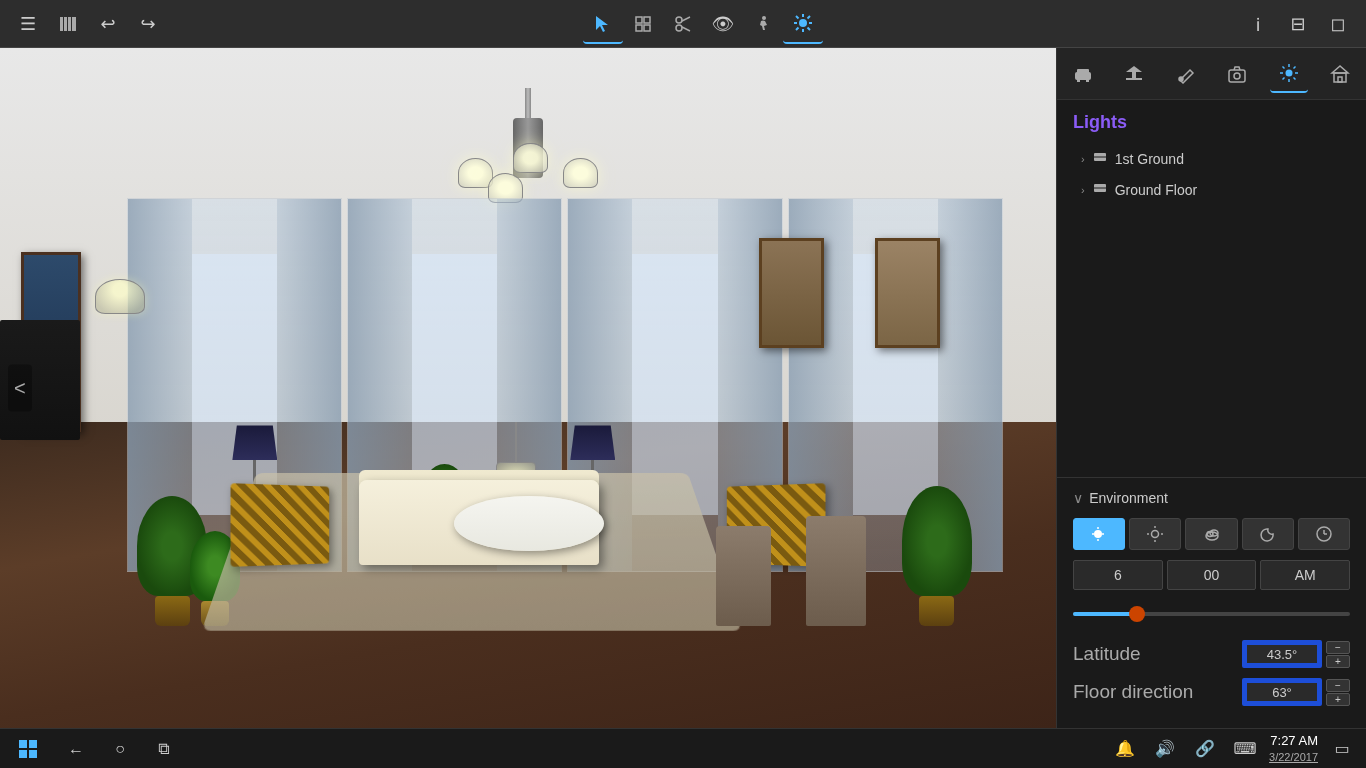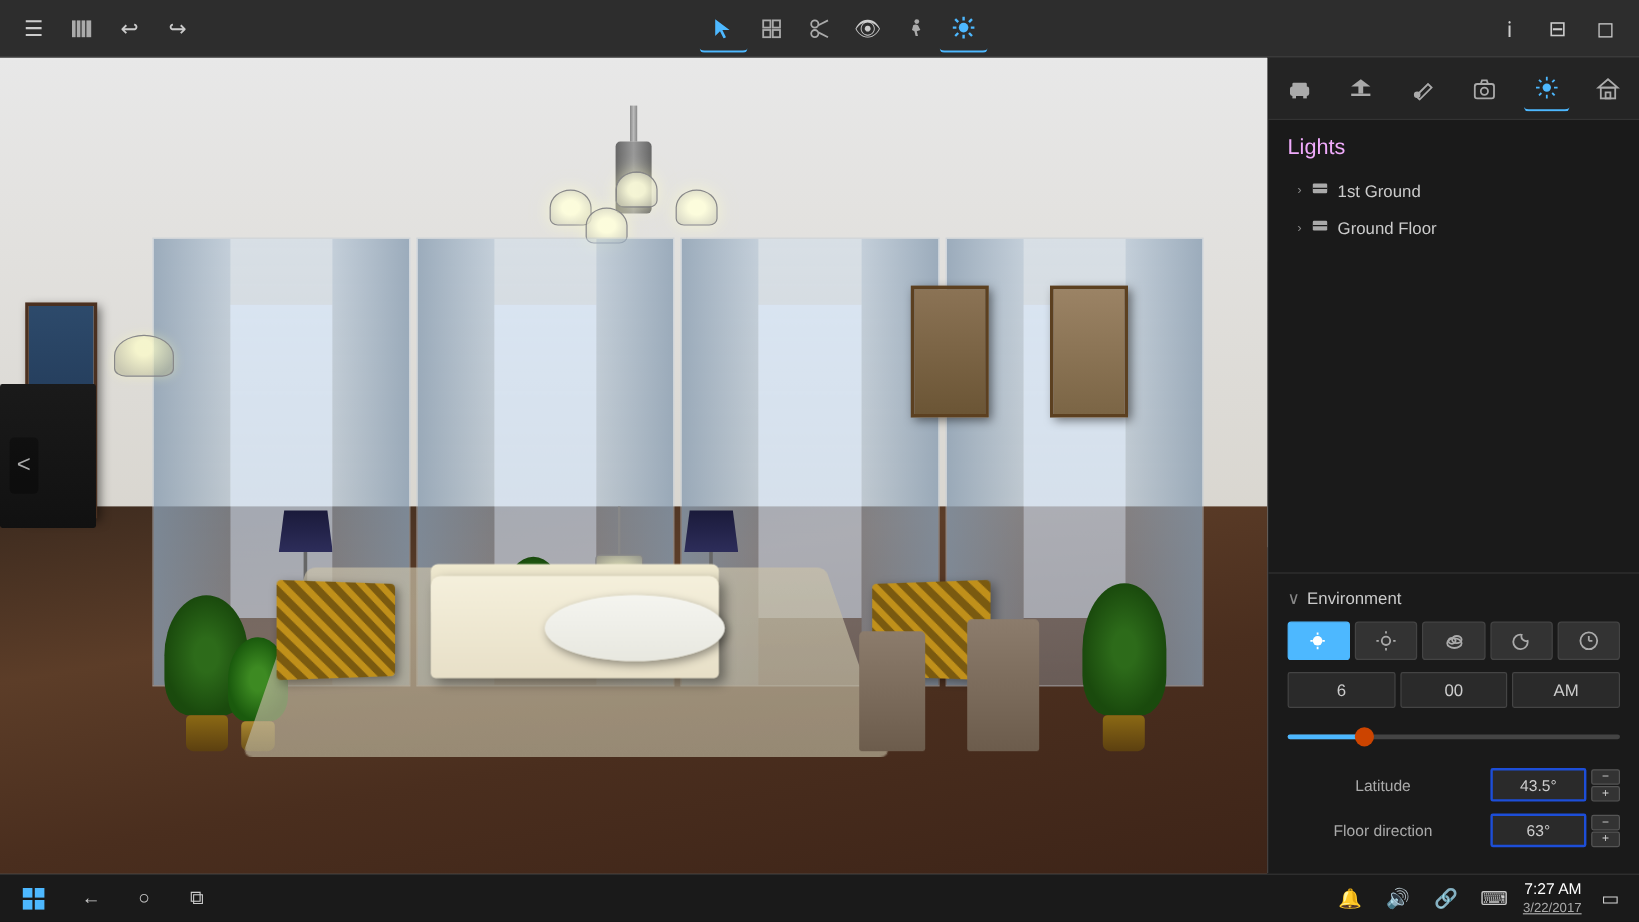--- a/index.html
+++ b/index.html
@@ -225,22 +225,22 @@
     }
     .right-tab.active { color: #4db8ff; border-bottom: 2px solid #4db8ff; }
 
     
     .lights-section {
       padding: 12px 16px 8px;
       flex-shrink: 0;
     }
     .lights-title {
       font-size: 18px;
-      color: #f0abfc;
-      font-weight: 400;
+      color: #8b5cf6;
+      font-weight: 700;
       margin-bottom: 10px;
     }
 
     
     .light-item {
       display: flex;
       align-items: center;
       padding: 7px 8px;
       color: #cccccc;
       cursor: pointer;
@@ -352,30 +352,30 @@
     }
 
     
     .field-row {
       display: flex;
       align-items: center;
       margin-bottom: 10px;
     }
     .field-label {
       color: #aaa;
-      font-size: 13px;
+      font-size: 19px;
       flex: 1;
-      text-align: center;
+      text-align: left;
       padding-right: 10px;
     }
     .field-input {
       width: 80px;
       height: 28px;
       background: #2a2a2a;
-      border: 2px solid #1d4ed8;
+      border: 5px solid #1d4ed8;
       color: #ccc;
       font-size: 13px;
       display: flex;
       align-items: center;
       justify-content: center;
       border-radius: 2px;
     }
     .field-btns {
       display: flex;
       flex-direction: column;

